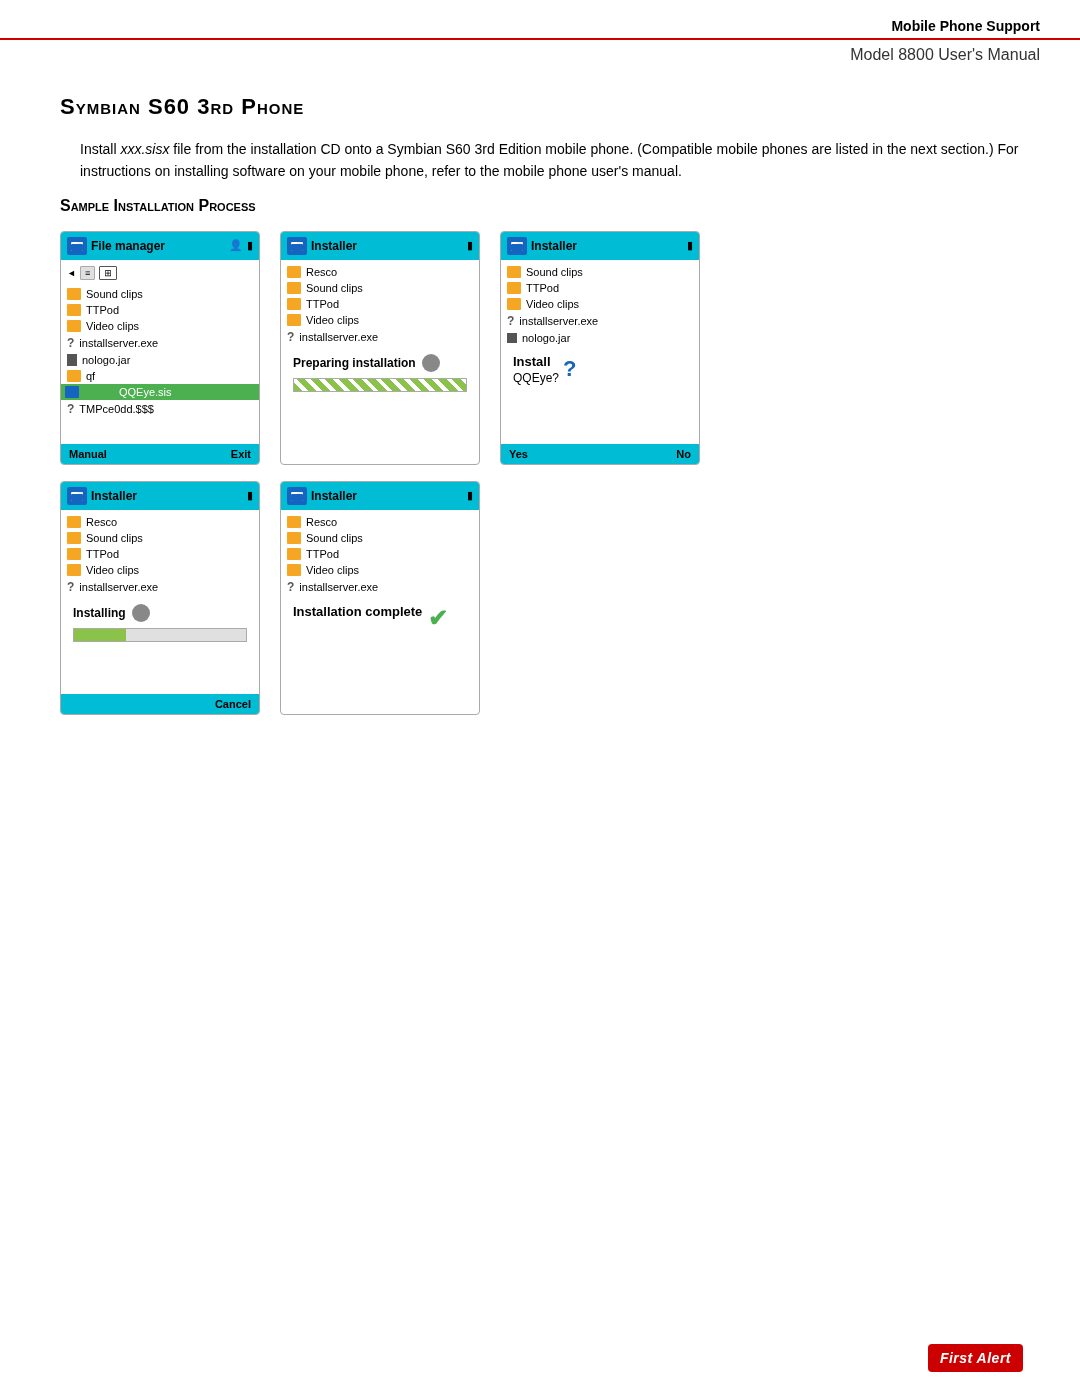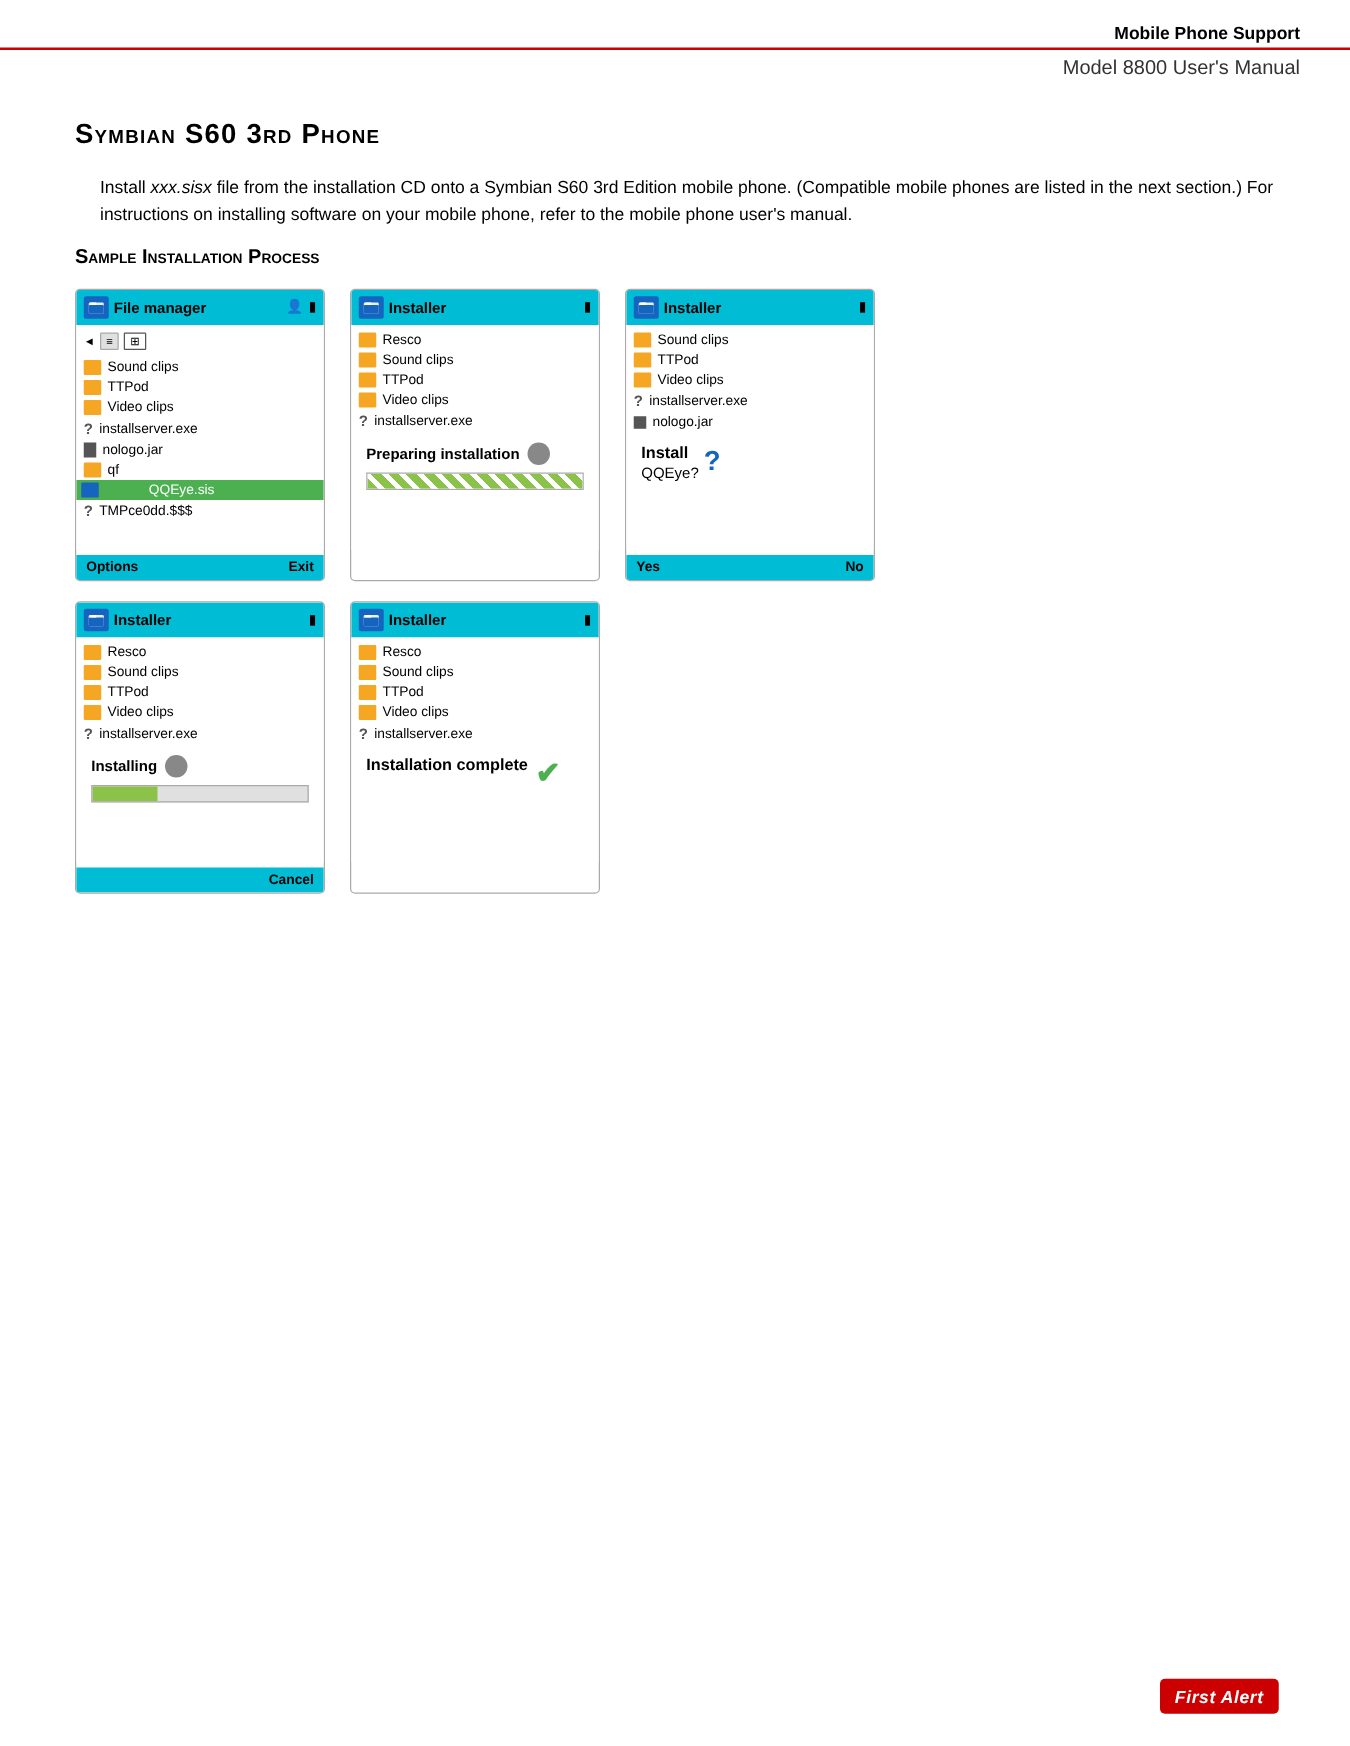--- a/index.html
+++ b/index.html
@@ -406,21 +406,21 @@
         <div class="file-item selected">
           <div class="file-icon file-icon-sis"></div>
           <span>QQEye.sis</span>
         </div>
         <div class="file-item">
           <span class="file-icon-question">?</span>
           <span>TMPce0dd.$$$</span>
         </div>
       </div>
       <div class="phone-navbar">
-        <span class="phone-navbar-btn">Options</span>
+        <span class="phone-navbar-btn">Manual</span>
         <span class="phone-navbar-btn">Exit</span>
       </div>
     </div>
 
     <div class="phone-screen">
       <div class="phone-topbar">
         <div class="phone-topbar-left">
           <div class="phone-icon-blue">
             <svg viewBox="0 0 14 14" fill="white">
                 <rect x="1" y="3" width="12" height="9" rx="1" fill="white" opacity="0.9"></rect>

